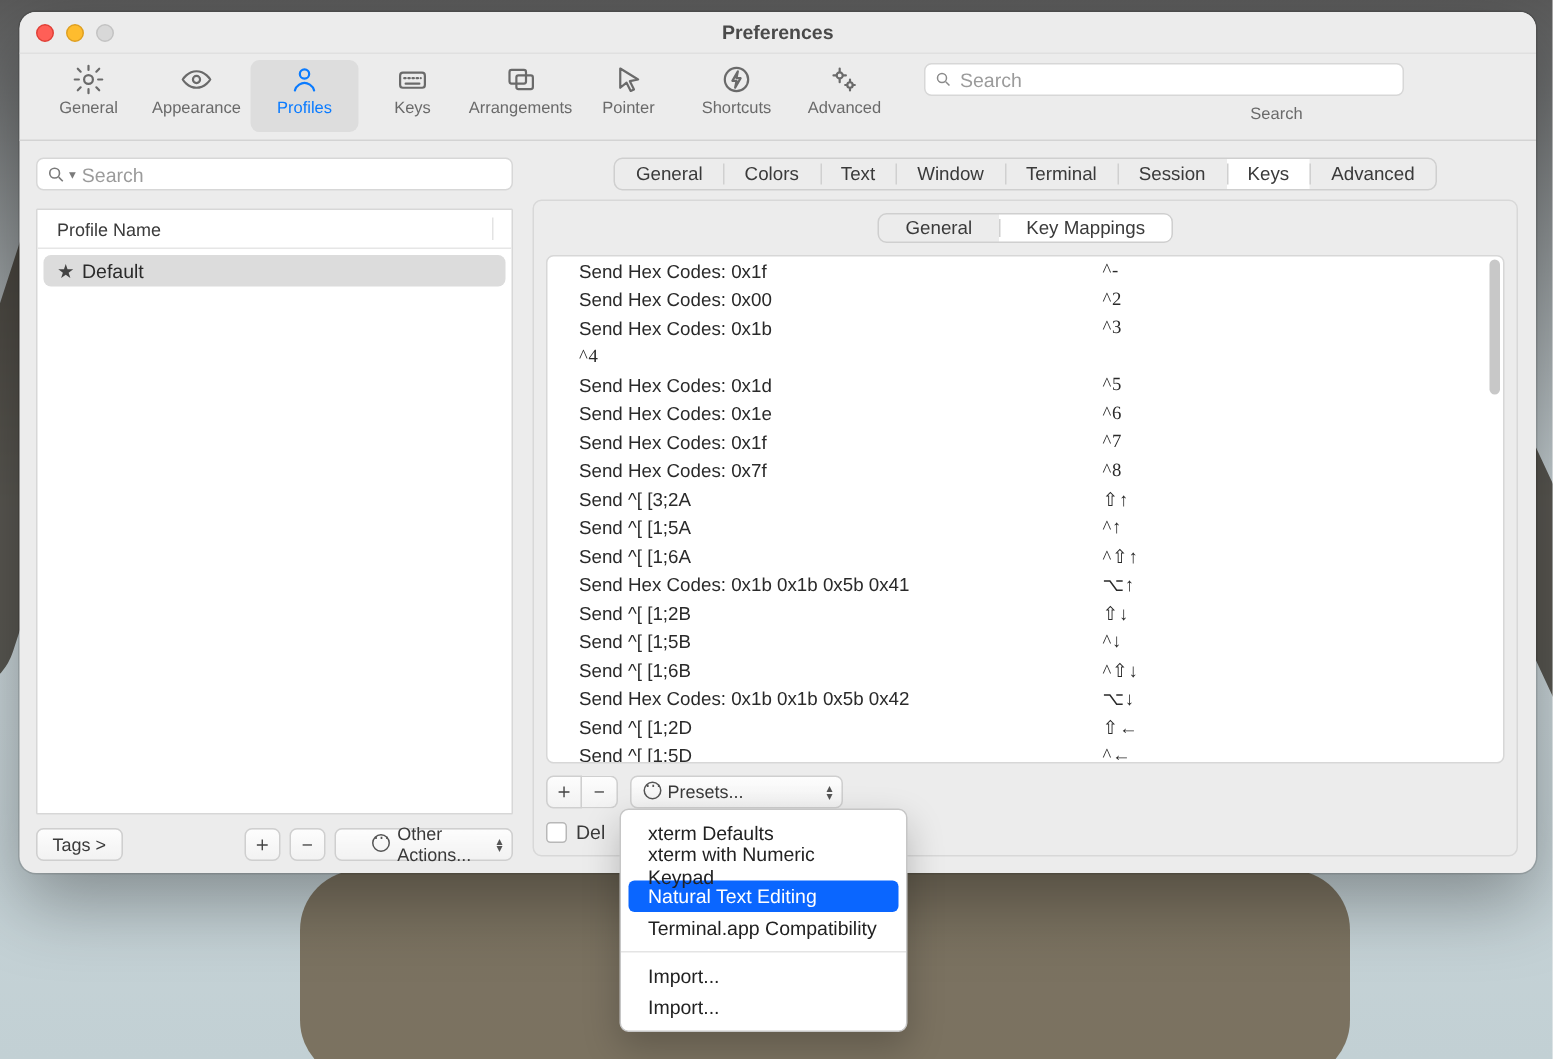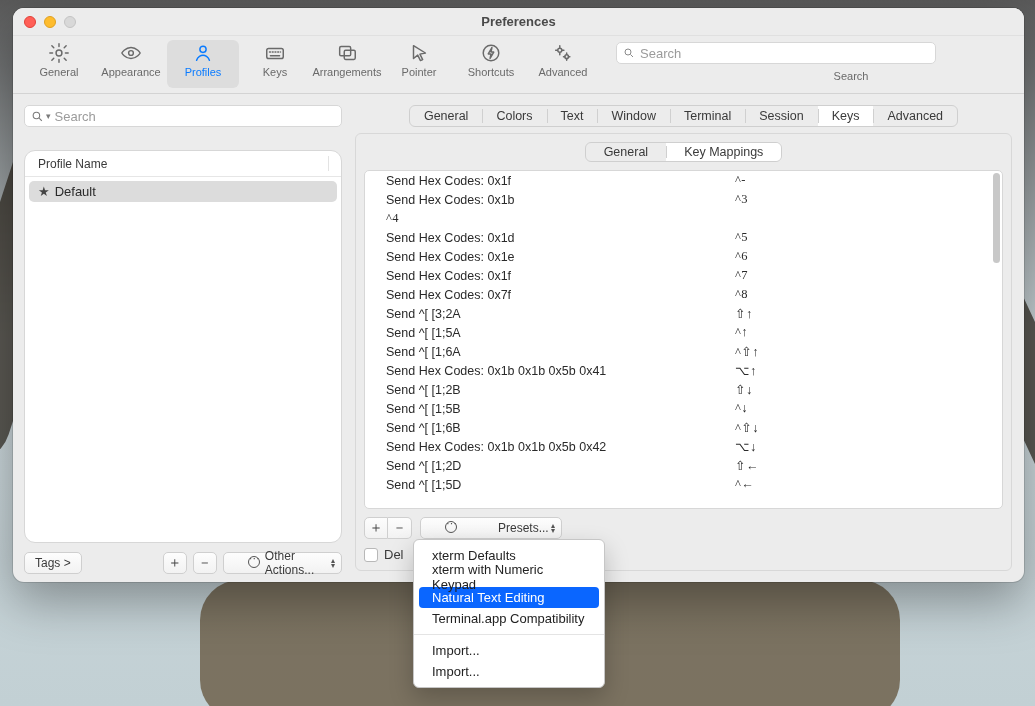--- a/index.html
+++ b/index.html
@@ -35,21 +35,21 @@
 .tb-search-label { position:absolute; right:13px; top:34px; width:320px; text-align:center; font-size:11px; color:#6a6a6a; }
 
 
 .body { display:flex; height:calc(100% - 86px); }
 
 
 .leftpanel { width:340px; padding:11px 11px 8px 11px; display:flex; flex-direction:column; }
 .lp-search { height:22px; border:1px solid #d7d7d7; border-radius:5px; background:#fff; display:flex; align-items:center; padding:0 6px; font-size:13px; color:#9b9b9b; }
 .lp-search svg { width:13px; height:13px; margin-right:4px; stroke:#7a7a7a; fill:none; stroke-width:2; }
 .lp-chevron { font-size:9px; color:#7a7a7a; margin-left:-2px; margin-right:4px; }
-.profiles-box { flex:1; margin-top:23px; border:1px solid #d7d7d7; border-radius:11px; background:#fff; overflow:hidden; display:flex; flex-direction:column; }
+.profiles-box { flex:1; margin-top:12px; border:1px solid #d7d7d7; border-radius:1px; background:#fff; overflow:hidden; display:flex; flex-direction:column; }
 .ph-header { height:26px; border-bottom:1px solid #e6e6e6; display:flex; align-items:center; padding:0 13px; font-size:12px; color:#3a3a3a; position:relative; }
 .ph-resize { position:absolute; right:12px; top:5px; bottom:5px; width:1px; background:#e3e3e3; }
 .profiles-list { flex:1; overflow:auto; padding:4px; }
 .profile-row { height:21px; border-radius:5px; display:flex; align-items:center; padding:0 9px; font-size:13px; color:#2a2a2a; }
 .profile-row.sel { background:#dcdcdc; }
 .profile-row .star { color:#444; margin-right:5px; font-size:13px; }
 
 .lp-bottom { display:flex; gap:6px; margin-top:9px; align-items:center; }
 .tag-btn { height:22px; padding:0 10px; border:1px solid #cfcfcf; border-radius:5px; background:linear-gradient(#fdfdfd,#f2f2f2); font-size:12px; color:#3a3a3a; display:flex; align-items:center; }
 .sq-btn { width:24px; height:22px; border:1px solid #cfcfcf; border-radius:5px; background:linear-gradient(#fdfdfd,#f2f2f2); display:flex; align-items:center; justify-content:center; font-size:14px; color:#444; }
@@ -75,21 +75,21 @@
 .km-table { width:100%; }
 .km-row { display:flex; align-items:center; height:19px; padding:0 21px; font-size:12.5px; color:#2a2a2a; }
 .km-action { flex:0 0 349px; white-space:nowrap; overflow:hidden; }
 .km-short { flex:0 0 120px; white-space:nowrap; font-family:-apple-system; letter-spacing:0.5px; }
 .km-scrollbar { position:absolute; right:2px; top:2px; width:7px; height:90px; background:#c8c8c8; border-radius:4px; }
 
 .km-buttons { display:flex; align-items:center; margin-top:8px; gap:0; }
 .km-sq { width:24px; height:22px; border:1px solid #cfcfcf; background:linear-gradient(#fdfdfd,#f2f2f2); display:flex; align-items:center; justify-content:center; font-size:14px; color:#444; }
 .km-sq:first-child { border-radius:5px 0 0 5px; }
 .km-sq:nth-child(2) { border-left:none; border-radius:0 5px 5px 0; }
-.presets-dd { margin-left:8px; height:22px; width:142px; border:1px solid #cfcfcf; border-radius:5px; background:linear-gradient(#fdfdfd,#f2f2f2); display:flex; align-items:center; padding:0 24px; font-size:12px; color:#3a3a3a; position:relative;gap:37px; }
+.presets-dd { margin-left:8px; height:22px; width:142px; border:1px solid #cfcfcf; border-radius:5px; background:linear-gradient(#fdfdfd,#f2f2f2); display:flex; align-items:center; padding:0 8px; font-size:12px; color:#3a3a3a; position:relative; }
 .presets-dd .dd-chev { position:absolute; right:6px; display:flex; flex-direction:column; line-height:5px; font-size:8px; color:#555; }
 .presets-dd .dd-ico { margin-right:4px; }
 
 .del-row { display:flex; align-items:center; margin-top:8px; font-size:13px; color:#3a3a3a; }
 .del-row .cb { width:14px; height:14px; border:1px solid #b8b8b8; border-radius:3px; background:#fff; margin-right:6px; }
 
 
 .dropdown-menu { position:absolute; left:413px; top:539px; width:192px; background:#fff; border:1px solid #c6c6c6; border-radius:6px; box-shadow:0 10px 24px rgba(0,0,0,0.22); padding:5px 0; z-index:100; }
 .dropdown-menu .mi { height:21px; display:flex; align-items:center; padding:0 13px; font-size:13px; color:#222; border-radius:4px; margin:0 5px; }
 .dropdown-menu .mi.sel { background:#0a66ff; color:#fff; }
@@ -255,20 +255,24 @@
             </div>
         </div>
         <div class="km-table-wrap">
           <div class="km-scroll">
               <div class="km-table" id="km-table">
                 <div class="km-row">
                   <div class="km-action">Send Hex Codes: 0x1f</div>
                   <div class="km-short">^-</div>
                 </div>
                 <div class="km-row">
+                  <div class="km-action">Send Hex Codes: 0x00</div>
+                  <div class="km-short">^2</div>
+                </div>
+                <div class="km-row">
                   <div class="km-action">Send Hex Codes: 0x1b</div>
                   <div class="km-short">^3</div>
                 </div>
                 <div class="km-row">
                   <div class="km-short">^4</div>
                 </div>
                 <div class="km-row">
                   <div class="km-action">Send Hex Codes: 0x1d</div>
                   <div class="km-short">^5</div>
                 </div>

